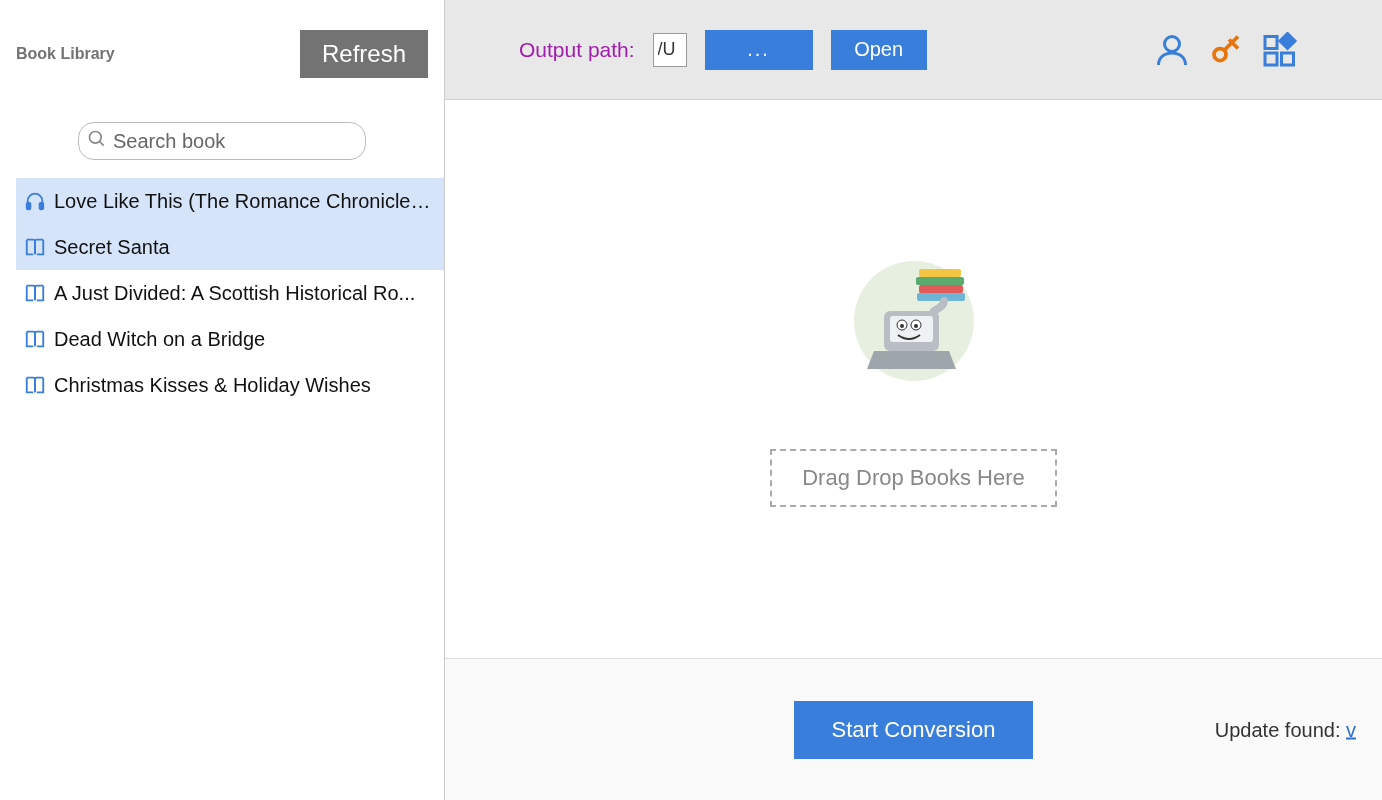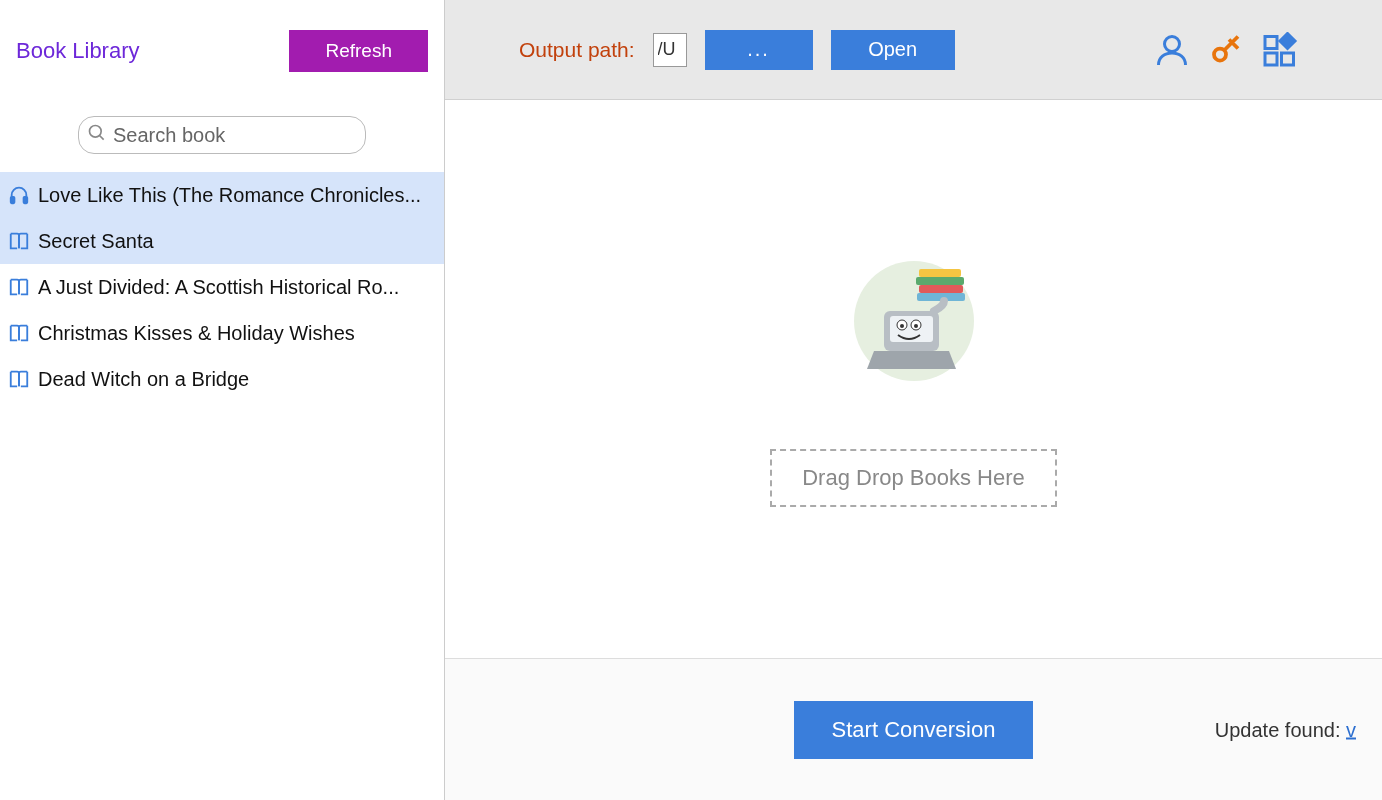--- a/index.html
+++ b/index.html
@@ -20,30 +20,30 @@
       display: flex;
       flex-direction: column;
     }
     .sidebar-header {
       display: flex;
       align-items: center;
       justify-content: space-between;
       padding: 30px 16px 16px 16px;
     }
     .sidebar-title {
-      font-size: 22px;
-      font-weight: 400;
-      color: #6d28d9;
+      font-size: 16px;
+      font-weight: 700;
+      color: #737373;
     }
     .btn-primary {
-      background: #a21caf;
+      background: #737373;
       color: #fff;
       border: none;
-      font-size: 19px;
-      padding: 10px 36px;
+      font-size: 24px;
+      padding: 10px 22px;
       cursor: pointer;
     }
     .search-wrap {
       display: flex;
       justify-content: center;
       padding: 28px 0 18px 0;
     }
     .search-box {
       width: 288px;
       height: 38px;
@@ -65,20 +65,21 @@
     .book-list { flex: 1; }
     .book-item {
       display: flex;
       align-items: center;
       height: 46px;
       padding: 4px 8px;
       gap: 8px;
       cursor: pointer;
       white-space: nowrap;
       overflow: hidden;
+      margin-left: 16px;
     }
     .book-item.selected { background: #d6e4fa; }
     .book-title {
       font-size: 20px;
       color: #111;
       overflow: hidden;
       text-overflow: ellipsis;
     }
     .book-icon { flex-shrink: 0; width: 22px; height: 22px; display:flex; align-items:center; justify-content:center; }
     
@@ -92,42 +93,42 @@
       height: 100px;
       background: #e8e8e8;
       display: flex;
       align-items: center;
       padding: 0 24px;
       gap: 18px;
       border-bottom: 1px solid #d0d0d0;
     }
     .output-label {
       font-size: 21px;
-      color: #c2410c;
+      color: #a21caf;
       margin-left: 50px;
     }
     .path-input {
       width: 34px;
       height: 34px;
       border: 1px solid #999;
       background: #fff;
       font-size: 18px;
       padding: 0 4px;
       color: #333;
     }
     .toolbar-btn {
       background: #3a7edb;
       color: #fff;
       border: none;
       height: 40px;
       font-size: 20px;
       cursor: pointer;
     }
     .btn-browse { width: 108px; letter-spacing: 2px; }
-    .btn-open { width: 124px; }
+    .btn-open { width: 96px; }
     .toolbar-spacer { flex: 1; }
     .toolbar-icons { display: flex; gap: 18px; align-items: center; margin-right: 60px; }
     .toolbar-icon { width: 36px; height: 36px; cursor: pointer; display:flex; align-items:center; justify-content:center; }
     
     .content {
       flex: 1;
       display: flex;
       flex-direction: column;
       align-items: center;
       justify-content: center;
@@ -228,32 +229,32 @@
       </div>
       <div class="book-item">
         <span class="book-icon">
           <svg width="22" height="22" viewBox="0 0 24 24" fill="none" stroke="#3a7edb" stroke-width="2">
             <path d="M3 4h7a2 2 0 0 1 2 2v14"></path>
             <path d="M21 4h-7a2 2 0 0 0-2 2v14"></path>
             <path d="M3 4v16h7"></path>
             <path d="M21 4v16h-7"></path>
           </svg>
         </span>
-        <span class="book-title">Christmas Kisses &amp; Holiday Wishes</span>
+        <span class="book-title">Dead Witch on a Bridge</span>
       </div>
       <div class="book-item">
         <span class="book-icon">
           <svg width="22" height="22" viewBox="0 0 24 24" fill="none" stroke="#3a7edb" stroke-width="2">
             <path d="M3 4h7a2 2 0 0 1 2 2v14"></path>
             <path d="M21 4h-7a2 2 0 0 0-2 2v14"></path>
             <path d="M3 4v16h7"></path>
             <path d="M21 4v16h-7"></path>
           </svg>
         </span>
-        <span class="book-title">Dead Witch on a Bridge</span>
+        <span class="book-title">Christmas Kisses &amp; Holiday Wishes</span>
       </div>
     </div>
 </div>
 
 <div class="main">
   <div class="toolbar">
     <span class="output-label">Output path:</span>
     <input class="path-input" type="text" value="/U" style="">
     <button class="toolbar-btn btn-browse">...</button>
     <button class="toolbar-btn btn-open">Open</button>

